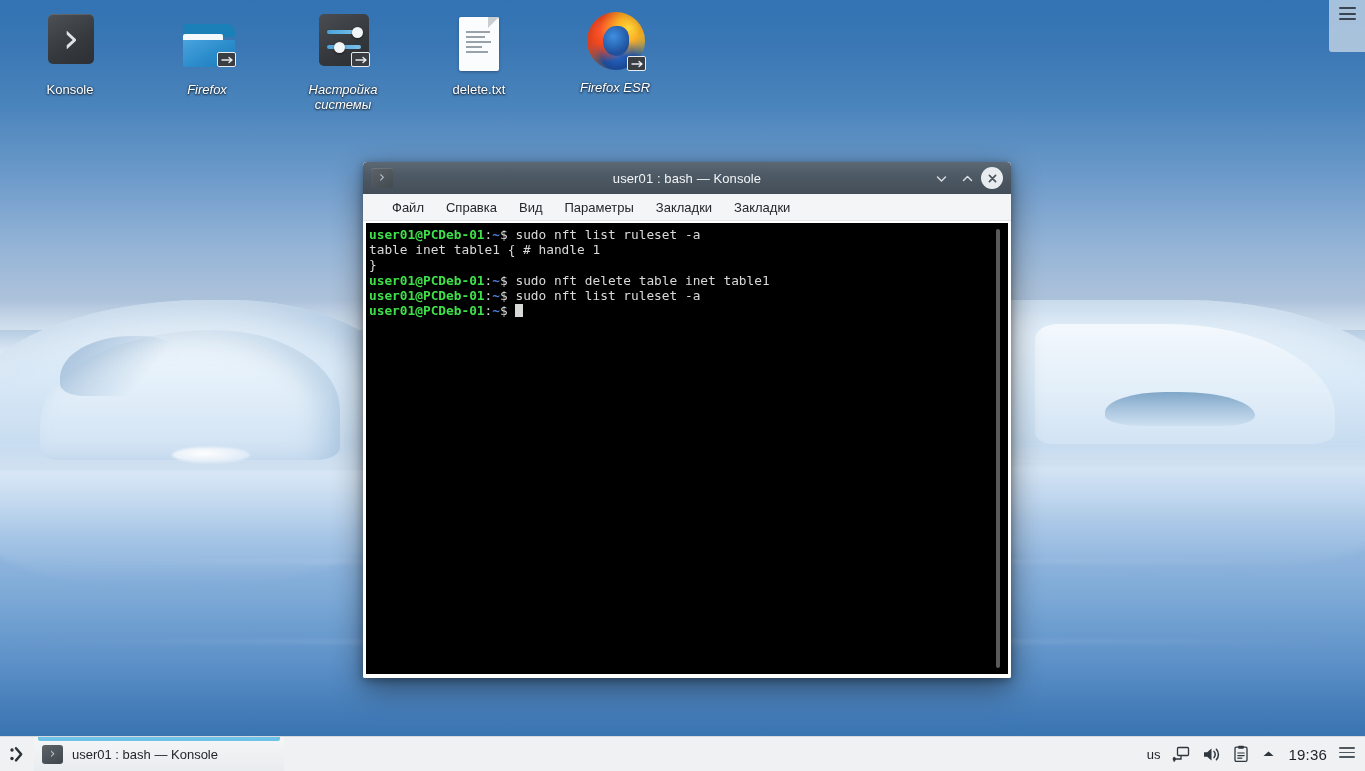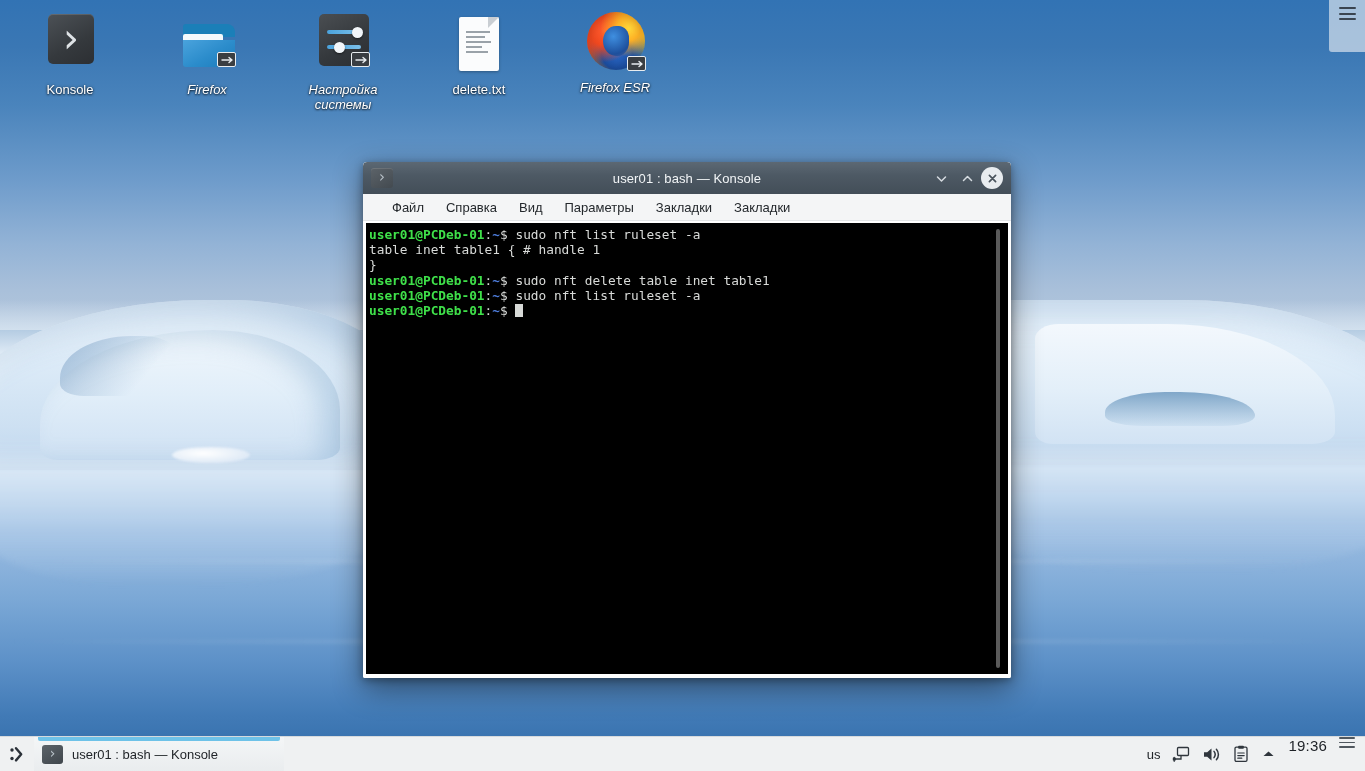--- a/index.html
+++ b/index.html
@@ -335,21 +335,21 @@
   }
   #task-entry .ticon::after {
     content: "\203A"; position: absolute; left: 0; right: 0; top: 50%;
     transform: translateY(-55%); text-align: center;
     color: #b9c2c9; font-size: 14px; line-height: 1;
     font-family: "DejaVu Sans", sans-serif;
   }
   #task-entry .tlabel { font-size: 13px; color: #22262a; white-space: nowrap; }
 
   #systray {
-    margin-left: auto; display: flex; gap: 12px;
+    margin-left: auto; display: flex; align-items: center; gap: 12px;
     padding-right: 10px; height: 100%;
   }
   #systray .tray-item { display: flex; align-items: center; cursor: pointer; }
   #systray .kbd { font-size: 13px; color: #22262a; }
   #clock { font-size: 15px; color: #1d2126; letter-spacing: .2px; cursor: pointer; }
   #tray-hamburger { width: 16px; cursor: pointer; }
   #tray-hamburger i {
     display: block; height: 1.6px; background: #50585f; margin-bottom: 3px; border-radius: 1px;
   }
 </style>

